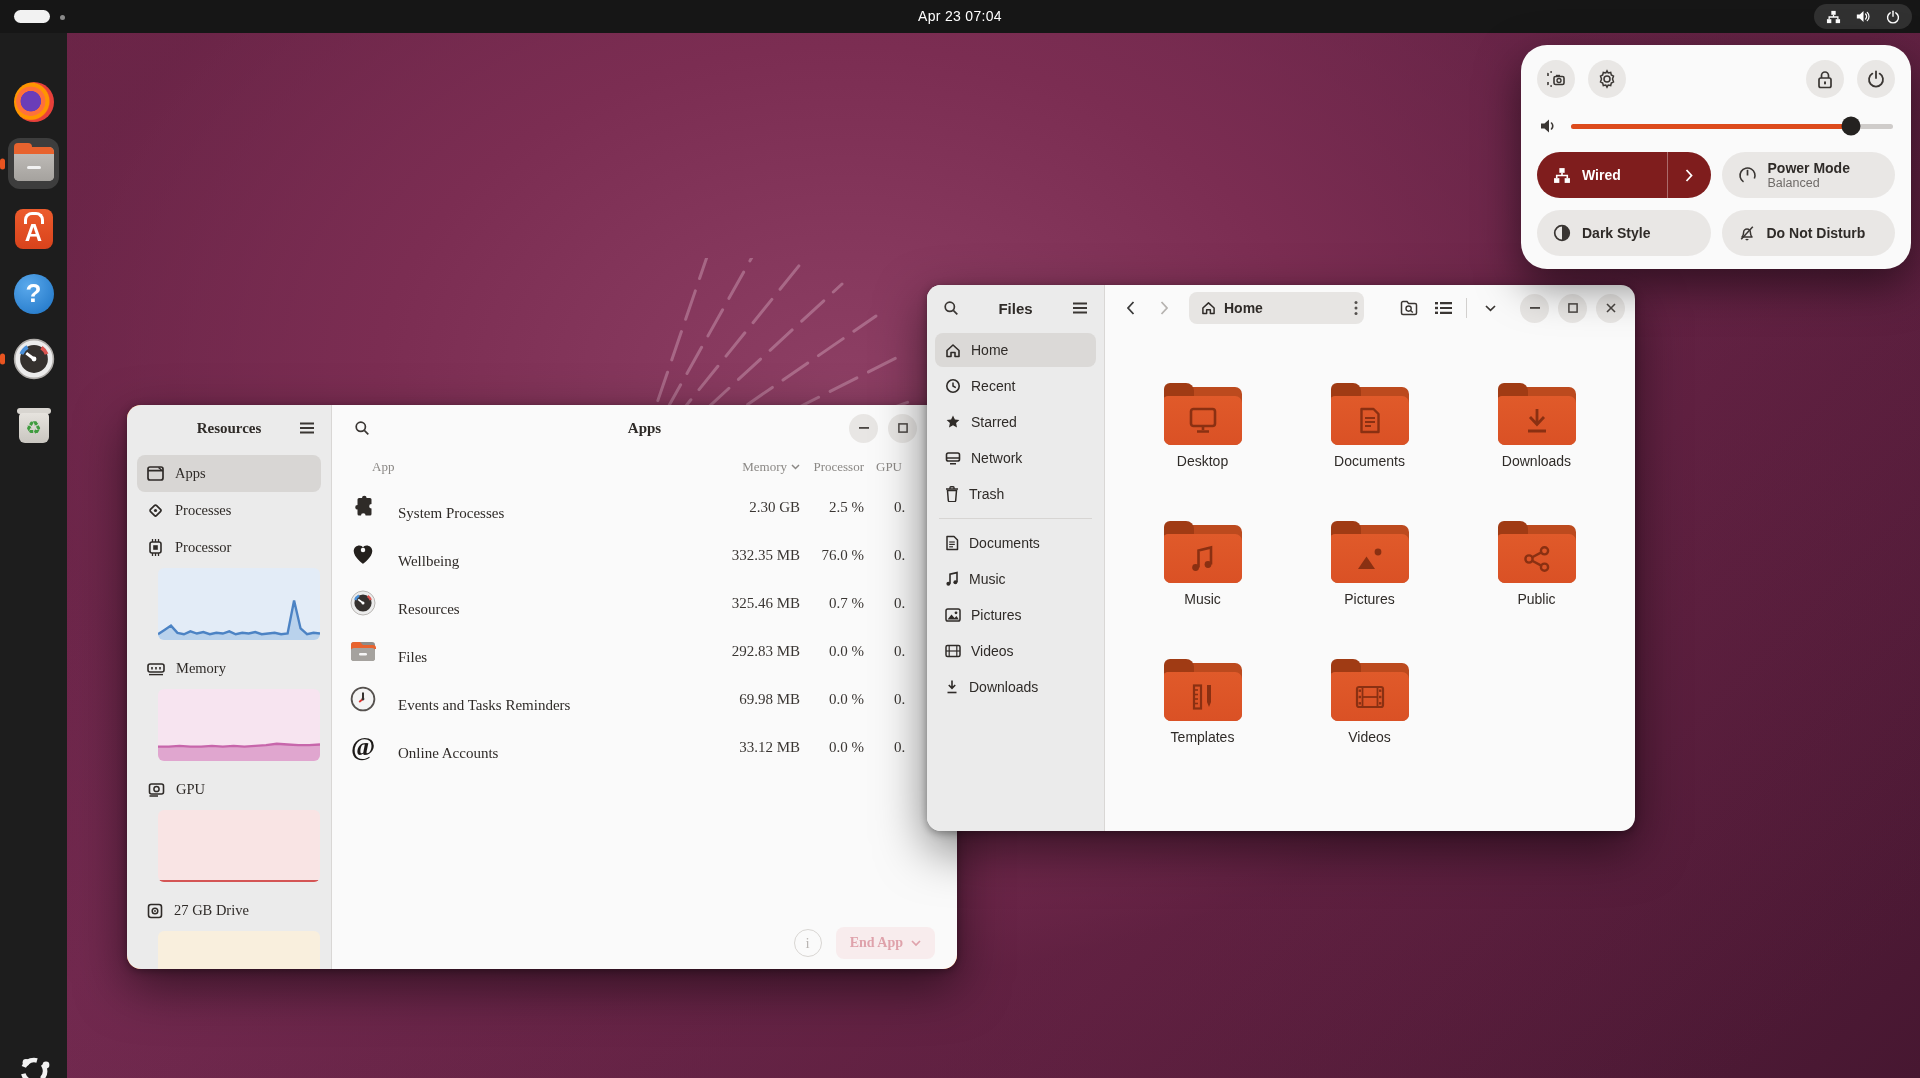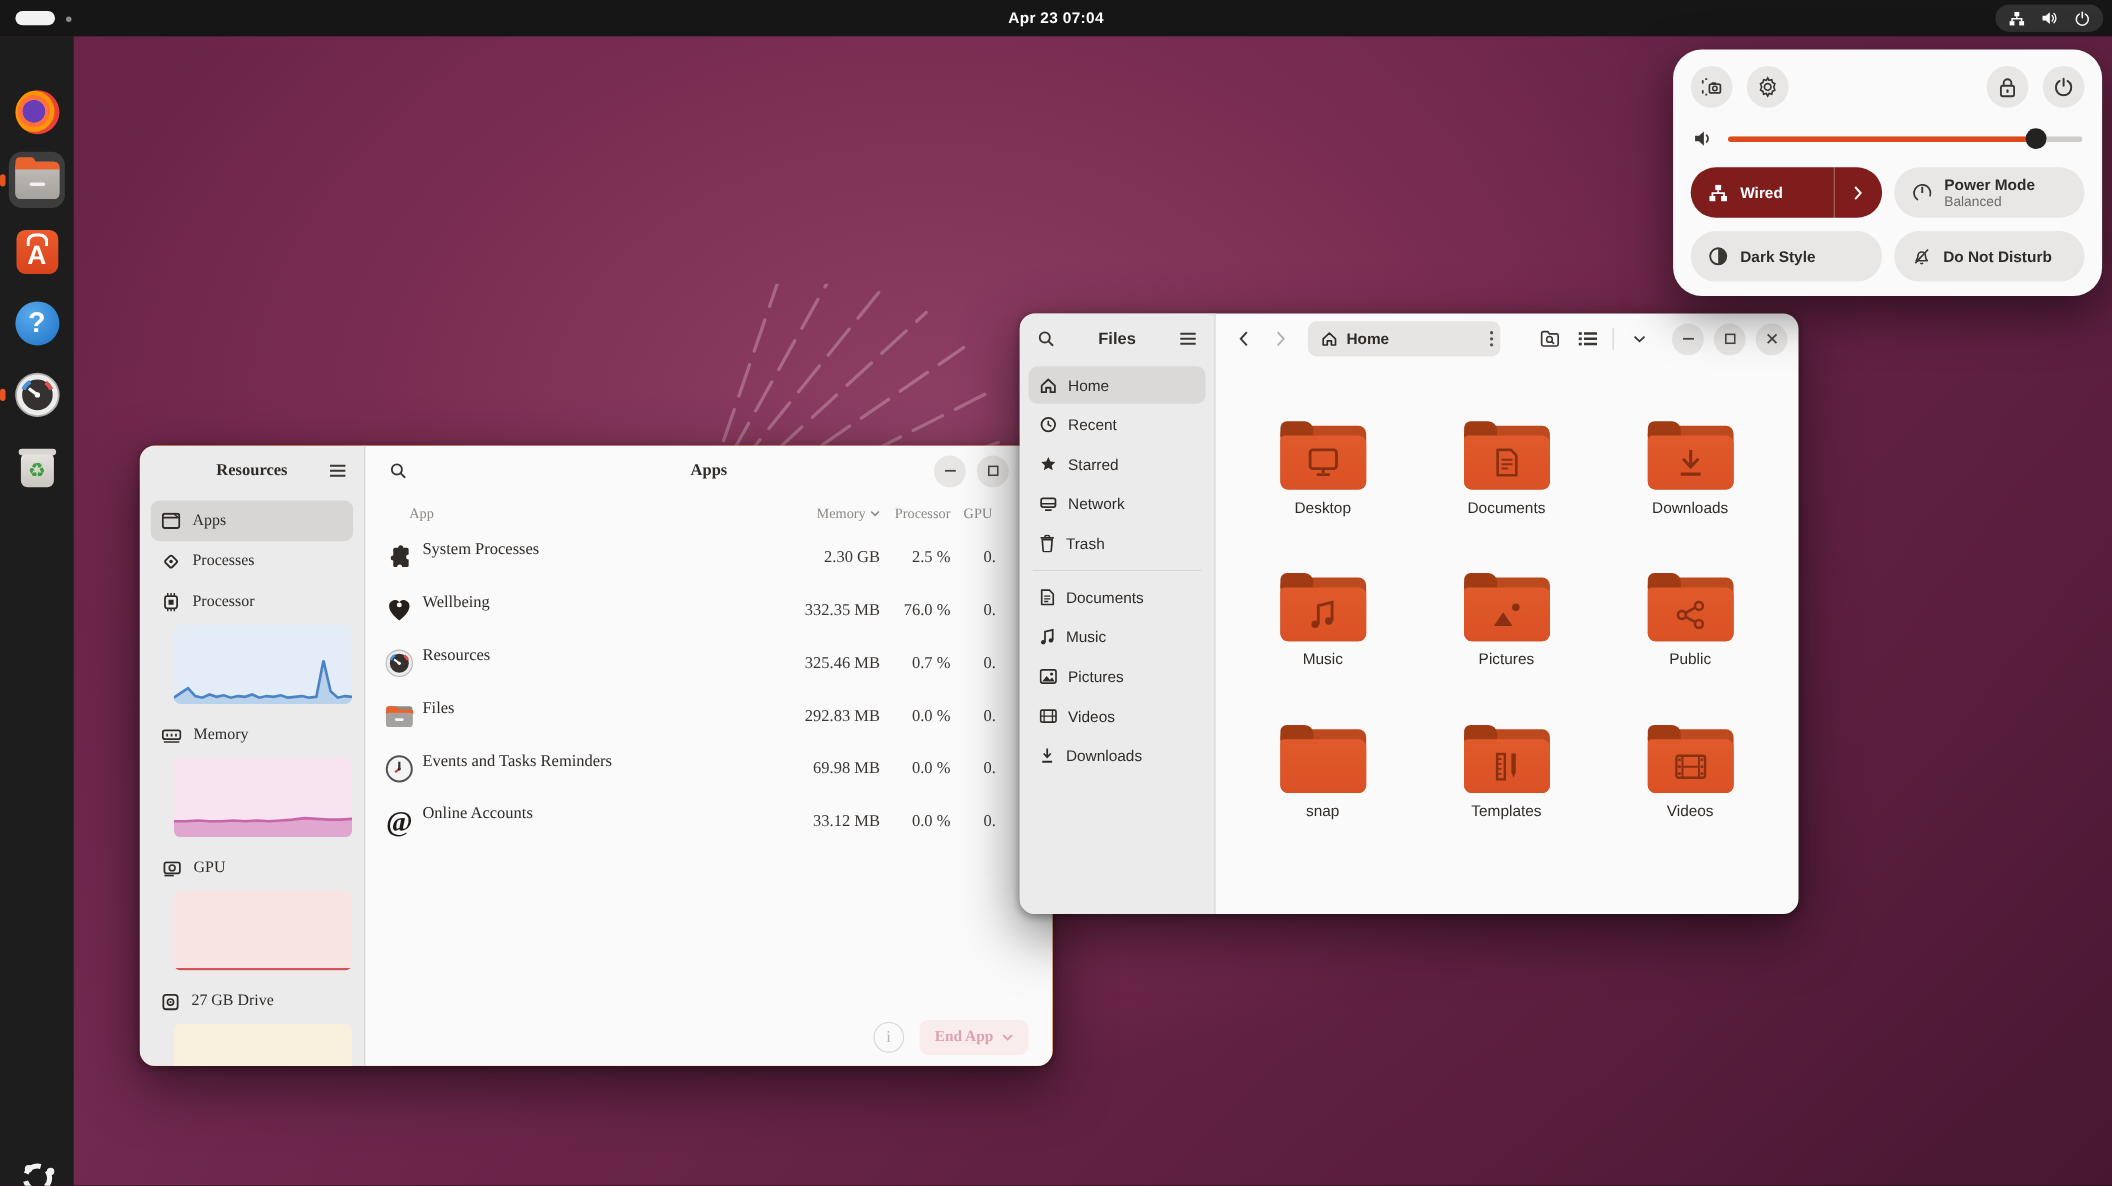--- a/index.html
+++ b/index.html
@@ -12,21 +12,21 @@
     background:
       radial-gradient(1300px 950px at 44% 36%, #8d3f64 0%, #7b2d52 36%, #66224445 62%, #00000000 100%),
       linear-gradient(135deg, #6b2547 0%, #732a50 35%, #5e2040 70%, #471731 100%);
   }
   .rays { position:absolute; left:570px; top:258px; z-index:1; opacity:.55; }
 
   
   .topbar { position:absolute; left:0; top:0; width:1920px; height:33px; background:#161616; z-index:60; display:flex; align-items:center; }
   .activities-pill { position:absolute; left:14px; top:10px; width:36px; height:13px; border-radius:7px; background:#f2f2f2; }
   .ws-dot { position:absolute; left:60px; top:15px; width:5px; height:5px; border-radius:50%; background:#8a8a8a; }
-  .clock { position:absolute; left:50%; transform:translateX(-50%); top:0; height:33px; line-height:33px; color:#fff; font-size:14px; font-weight:700; letter-spacing:.3px; }
+  .clock { position:absolute; left:50%; transform:translateX(-50%); top:0; height:33px; line-height:33px; color:#fff; font-size:14px; font-weight:400; letter-spacing:.3px; }
   .tray { position:absolute; right:8px; top:4px; height:25px; padding:0 12px; border-radius:13px; background:#313131; display:flex; align-items:center; gap:14px; color:#fff; }
 
   
   .dock { position:absolute; left:0; top:33px; width:67px; height:1045px; background:#1d1d1d; z-index:55; }
   .dock-item { position:absolute; left:8px; width:51px; height:51px; border-radius:12px; display:flex; align-items:center; justify-content:center; }
   .dock-item.focused { background:#3d3d3d; }
   .run-dot { position:absolute; left:-8px; top:50%; transform:translateY(-50%); width:5px; height:11px; border-radius:3px; background:#e95420; }
   .ff-icon { width:40px; height:40px; border-radius:50%;
     background: radial-gradient(circle at 42% 48%, #6a3db8 0 32%, #ff7139 34% 46%, #ff9500 48% 58%, #e8403a 62% 78%, #b5186b 82% 100%); }
   .appc-icon { width:38px; height:40px; border-radius:8px; background:linear-gradient(180deg,#ec5b2c,#d8431c); position:relative; display:flex; align-items:flex-end; justify-content:center; color:#fff; font-weight:700; font-size:24px; line-height:1; padding-bottom:4px; }
@@ -65,21 +65,21 @@
   .res-hb-title { position:absolute; left:0; right:0; text-align:center; font-weight:700; font-size:15px; color:#2f2b28; pointer-events:none; }
   .res-hb .winctl { margin-left:auto; display:flex; gap:10px; margin-right:26px; z-index:2; }
   .res-cols { height:32px; display:flex; align-items:center; padding:0 16px; color:#8b8885; font-size:13px;margin-left:24px; }
   .res-cols .c-app { flex:1; }
   .c-mem { width:120px; text-align:right; }
   .c-proc { width:64px; text-align:right; }
   .c-gpu { width:77px; text-align:left; padding-left:12px; }
   .res-cols .c-mem { display:flex; justify-content:flex-end; align-items:center; gap:4px; }
   .res-rows { flex:1; }
   .res-row { height:48px; display:flex; align-items:center; padding:0 16px; font-size:15px; color:#2f2b28; }
-  .res-row .r-name { flex:1; display:flex; align-items:flex-start; gap:6px; }
+  .res-row .r-name { flex:1; display:flex; align-items:flex-end; gap:20px; }
   .res-row .c-mem, .res-row .c-proc { color:#3a3633; }
   .res-row .c-gpu { padding-left:30px; color:#3a3633; }
   .row-ic { width:30px; height:30px; display:flex; align-items:center; justify-content:center; flex:0 0 auto; }
   .res-footer { height:52px; display:flex; align-items:center; justify-content:flex-end; gap:14px; padding:0 22px; flex:0 0 auto; }
   .endapp { height:32px; border-radius:8px; background:rgba(220,50,70,.07); color:#dfa2ab; font-weight:700; font-size:14px; display:flex; align-items:center; gap:8px; padding:0 14px; }
   .info-btn { width:28px; height:28px; border-radius:50%; color:#b9b5b2; display:flex; align-items:center; justify-content:center; font-size:15px; border:1.5px solid #d8d5d2; }
 
   
   .files-win { left:927px; top:285px; width:708px; height:546px; z-index:40; display:flex; background:#fafafa; }
   .f-side { width:178px; background:#ebebeb; border-right:1px solid #d9d7d5; display:flex; flex-direction:column; }
@@ -648,28 +648,20 @@
                   <line x1="9.2" y1="14.7" x2="18.3" y2="19.6" stroke="currentColor" stroke-width="2.4"></line>
                 </svg>
               </span>
             </span>
           <span class="lbl">Public</span>
         </div>
         <div class="f-tile">
           <span class="folder">
               <span class="f-back"></span>
               <span class="f-tab"></span>
-              <span class="f-front"></span>
-            </span>
-          <span class="lbl">snap</span>
-        </div>
-        <div class="f-tile">
-          <span class="folder">
-              <span class="f-back"></span>
-              <span class="f-tab"></span>
               <span class="f-front">
                 <svg width="24" height="28" viewBox="0 0 24 28">
                   <rect x="3" y="2.5" width="7" height="23" fill="none" stroke="currentColor" stroke-width="2.2"></rect>
                   <g stroke="currentColor" stroke-width="1.6">
                     <line x1="3" y1="7" x2="7" y2="7"></line>
                     <line x1="3" y1="11.5" x2="7" y2="11.5"></line>
                     <line x1="3" y1="16" x2="7" y2="16"></line>
                     <line x1="3" y1="20.5" x2="7" y2="20.5"></line>
                   </g>
                   <path d="M16 4 h4 V19 l-2 5 -2 -5 Z" fill="currentColor"></path>

